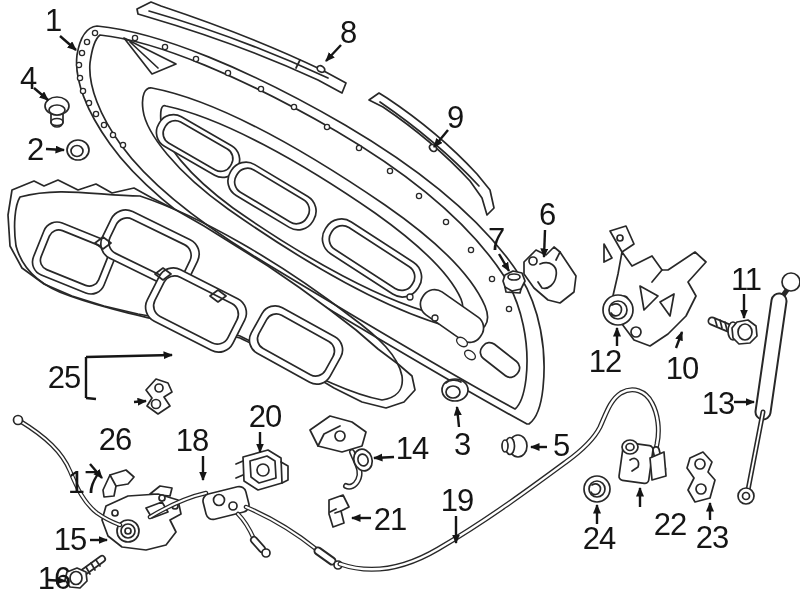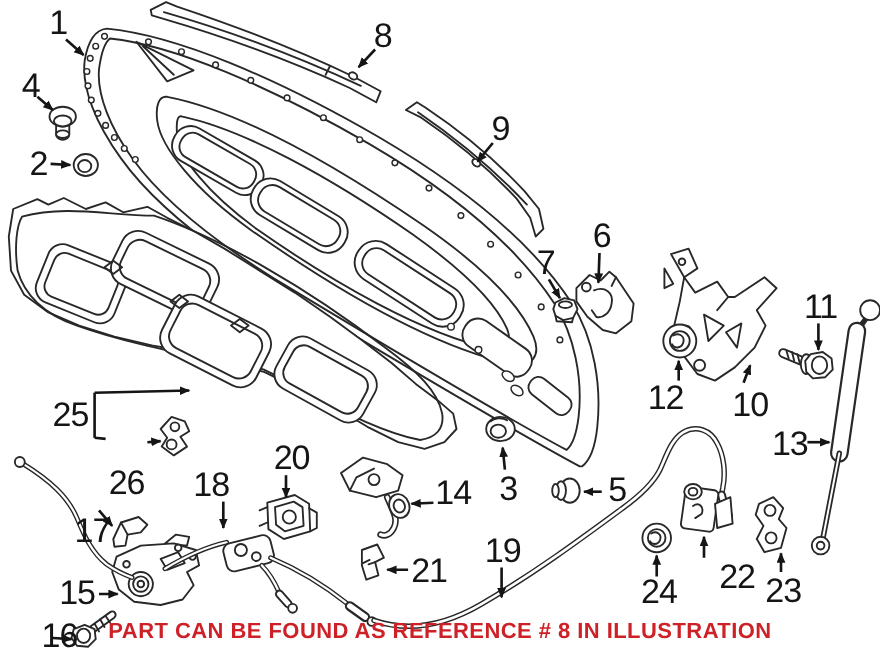--- a/index.html
+++ b/index.html
@@ -328,14 +328,13 @@
       <span class="callout" style="left: 457px; top: 500px; text-align: center;">19</span>
       <span class="callout" style="left: 265px; top: 416px;">20</span>
       <span class="callout" style="left: 390px; top: 519px;">21</span>
       <span class="callout" style="left: 670px; top: 524px;">22</span>
       <span class="callout" style="left: 712px; top: 537px; text-align: right;">23</span>
       <span class="callout" style="left: 599px; top: 538px;">24</span>
       <span class="callout" style="left: 64px; top: 377px;">25</span>
       <span class="callout" style="left: 115px; top: 402px; margin-top: 37px;">26</span>
     </div>
 
-  <div class="note">PART CAN BE FOUND AS REFERENCE # 8 IN ILLUSTRATION</div>
 </div>
 
 </body></html>

